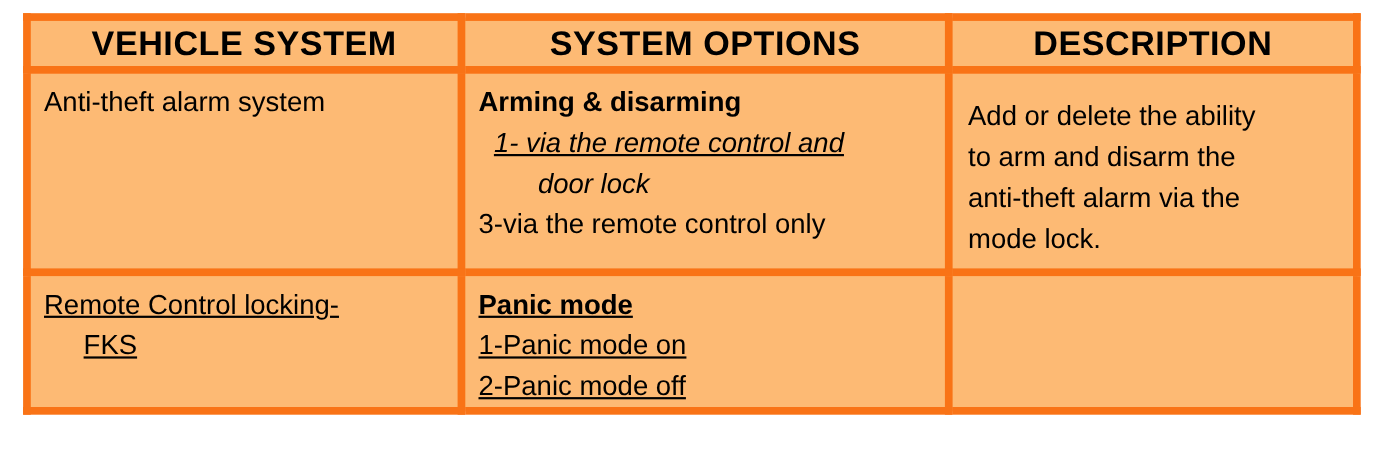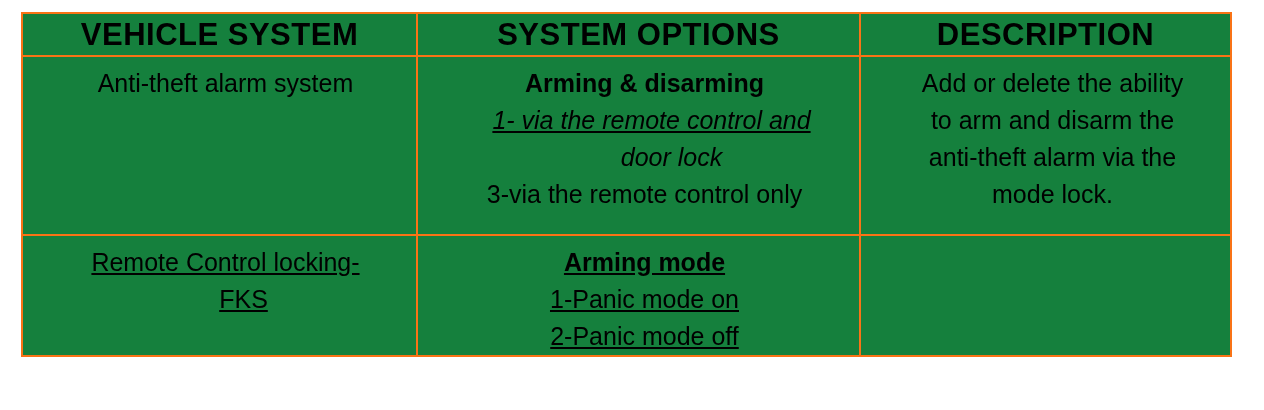--- a/index.html
+++ b/index.html
@@ -29,24 +29,24 @@
     position: absolute;
     left: 21px;
     top: 12px;
     width: 1209px;      
     border-collapse: collapse;
     table-layout: fixed;
     background: #ffffff;
   }
   .coding-table td,
   .coding-table th {
-    border: 2px solid #f97316;
+    border: 7px solid #f97316;
     padding: 0;
     vertical-align: top;
-    background: #15803d;
+    background: #fdba74;
   }
 
   
   .col-system  { width: 395px; }
   .col-options { width: 443px; }
   .col-desc    { width: 371px; }
 
   
   .hdr-main th {
     height: 41px;
@@ -69,24 +69,24 @@
     line-height: 39px;
     white-space: nowrap;
   }
 
   
   .body-row-1 td { height: 177px; }
   .body-row-2 td { height: 113px; text-decoration: underline; }
 
   .cell-inner {
     padding: 8px 0 0 12px;
-    text-align: center;
   }
   .cell-inner.desc {
     padding-left: 14px;
+    margin-top: 13px;
   }
 
   .line {
     font-size: 25px;
     line-height: 37px;
     white-space: nowrap;
   }
   .line.bold   { font-weight: bold; }
   .line.italic { font-style: italic; }
 
@@ -144,21 +144,21 @@
 
       <tr class="body-row-2">
         <td>
           <div class="cell-inner">
             <div class="line">Remote Control locking-</div>
             <div class="line indent-fks">FKS</div>
           </div>
         </td>
         <td>
           <div class="cell-inner">
-            <div class="line bold">Arming mode</div>
+            <div class="line bold">Panic mode</div>
             <div class="line">1-Panic mode on</div>
             <div class="line">2-Panic mode off</div>
           </div>
         </td>
         <td>
           <div class="cell-inner desc empty-cell"></div>
         </td>
       </tr>
 
     </tbody>

